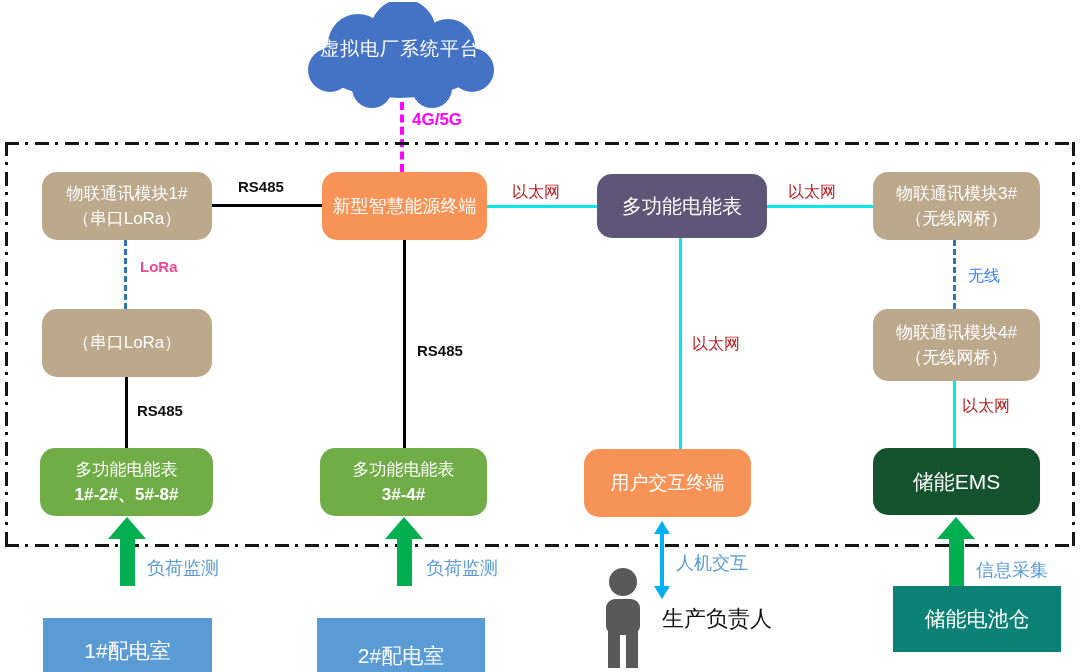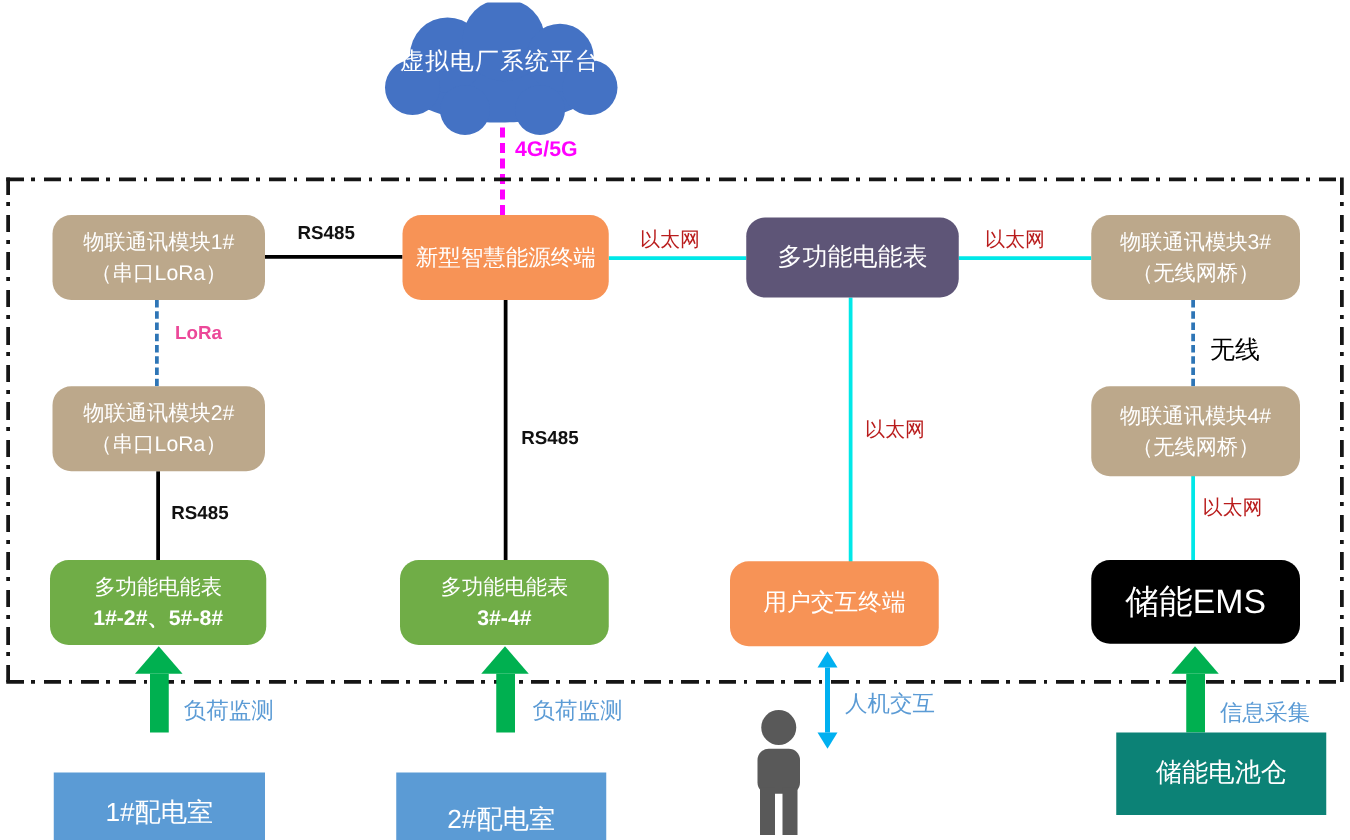--- a/index.html
+++ b/index.html
@@ -9,21 +9,21 @@
   }
   
   .node{
     position:absolute;display:flex;flex-direction:column;align-items:center;justify-content:center;
     color:#fff;text-align:center;border-radius:15px;font-size:17px;line-height:1.5;box-sizing:border-box;
   }
   .tan{background:#BCA88B;}
   .orange{background:#F79356;}
   .purple{background:#5E5577;font-size:20px;}
   .green{background:#70AD47;}
-  .sblue{background:#000000;font-size:27px;}
+  .sblue{background:#14532d;font-size:21px;}
   .rect{border-radius:0;}
   .blue{background:#5B9BD5;font-size:21px;margin-top:32px;}
   .teal{background:#0C8276;font-size:21px;}
   
   .cloud{position:absolute;}
   .cloud-label{
     position:absolute;left:0;top:34px;width:100%;text-align:center;
     color:#fff;font-size:19px;letter-spacing:1px;
   }
   
@@ -35,21 +35,21 @@
   .hline{position:absolute;height:3px;background:#000;}
   .vline{position:absolute;width:3px;background:#000;}
   .cyan{background:#00E8E8;}
   .vdash{position:absolute;width:0;border-left:3px dashed #2E75B6;}
   .mdash{position:absolute;width:0;border-left:4px dashed #FF00FF;}
   
   .lbl{position:absolute;white-space:nowrap;}
   .lbl-rs485{font-weight:bold;font-size:15px;color:#111;}
   .lbl-eth{font-size:16px;color:#b91c1c;}
   .lbl-lora{font-weight:bold;font-size:15px;color:#ec4899;}
-  .lbl-wireless{font-size:20px;color:#000000;}
+  .lbl-wireless{font-size:16px;color:#3b82f6;}
   .lbl-light{font-size:18px;color:#5B9BD5;}
   .lbl-magenta{font-size:17px;font-weight:bold;color:#FF00FF;}
   .lbl-person{font-size:22px;color:#111;}
   
   .arrow-up{position:absolute;width:38px;display:flex;flex-direction:column;align-items:center;}
   .arrow-head{width:0;height:0;border-left:19px solid transparent;border-right:19px solid transparent;border-bottom:22px solid #00B050;}
   .arrow-stem{width:15px;height:47px;background:#00B050;}
   .darrow{position:absolute;width:16px;height:78px;display:flex;flex-direction:column;align-items:center;}
   .tri-up{width:0;height:0;border-left:8px solid transparent;border-right:8px solid transparent;border-bottom:13px solid #00B0F0;}
   .tri-down{width:0;height:0;border-left:8px solid transparent;border-right:8px solid transparent;border-top:13px solid #00B0F0;}
@@ -120,21 +120,20 @@
   </div>
   <div class="node purple" style="left:597px;top:174px;width:170px;height:64px;">
     <span>多功能电能表</span>
   </div>
   <div class="node tan" style="left:873px;top:172px;width:167px;height:68px;">
     <span>物联通讯模块3#</span>
     <span>（无线网桥）</span>
   </div>
 
   <div class="node tan" style="left:42px;top:309px;width:170px;height:68px;">
-    <span>物联通讯模块2#</span>
     <span>（串口LoRa）</span>
   </div>
   <div class="node tan" style="left:873px;top:309px;width:167px;height:72px;">
     <span>物联通讯模块4#</span>
     <span>（无线网桥）</span>
   </div>
 
   <div class="node green" style="left:40px;top:448px;width:173px;height:68px;">
     <span>多功能电能表</span>
     <span style="font-weight:bold;">1#-2#、5#-8#</span>
@@ -185,18 +184,19 @@
   <div style="position:absolute;left:598px;top:566px;">
     <svg width="50" height="102" viewBox="0 0 50 102">
       <g fill="#595959">
         <circle cx="25" cy="16" r="14"></circle>
         <rect x="8" y="33" width="34" height="36" rx="9"></rect>
         <rect x="10" y="64" width="12" height="38"></rect>
         <rect x="28" y="64" width="12" height="38"></rect>
       </g>
     </svg>
   </div>
+  <span class="lbl lbl-person" style="left:662px;top:604px;">生产负责人</span>
 
   <div class="node teal rect" style="left:873px;top:586px;width:168px;height:66px;margin-left:20px;">
     <span>储能电池仓</span>
   </div>
 
 </div>
 
 </body></html>

